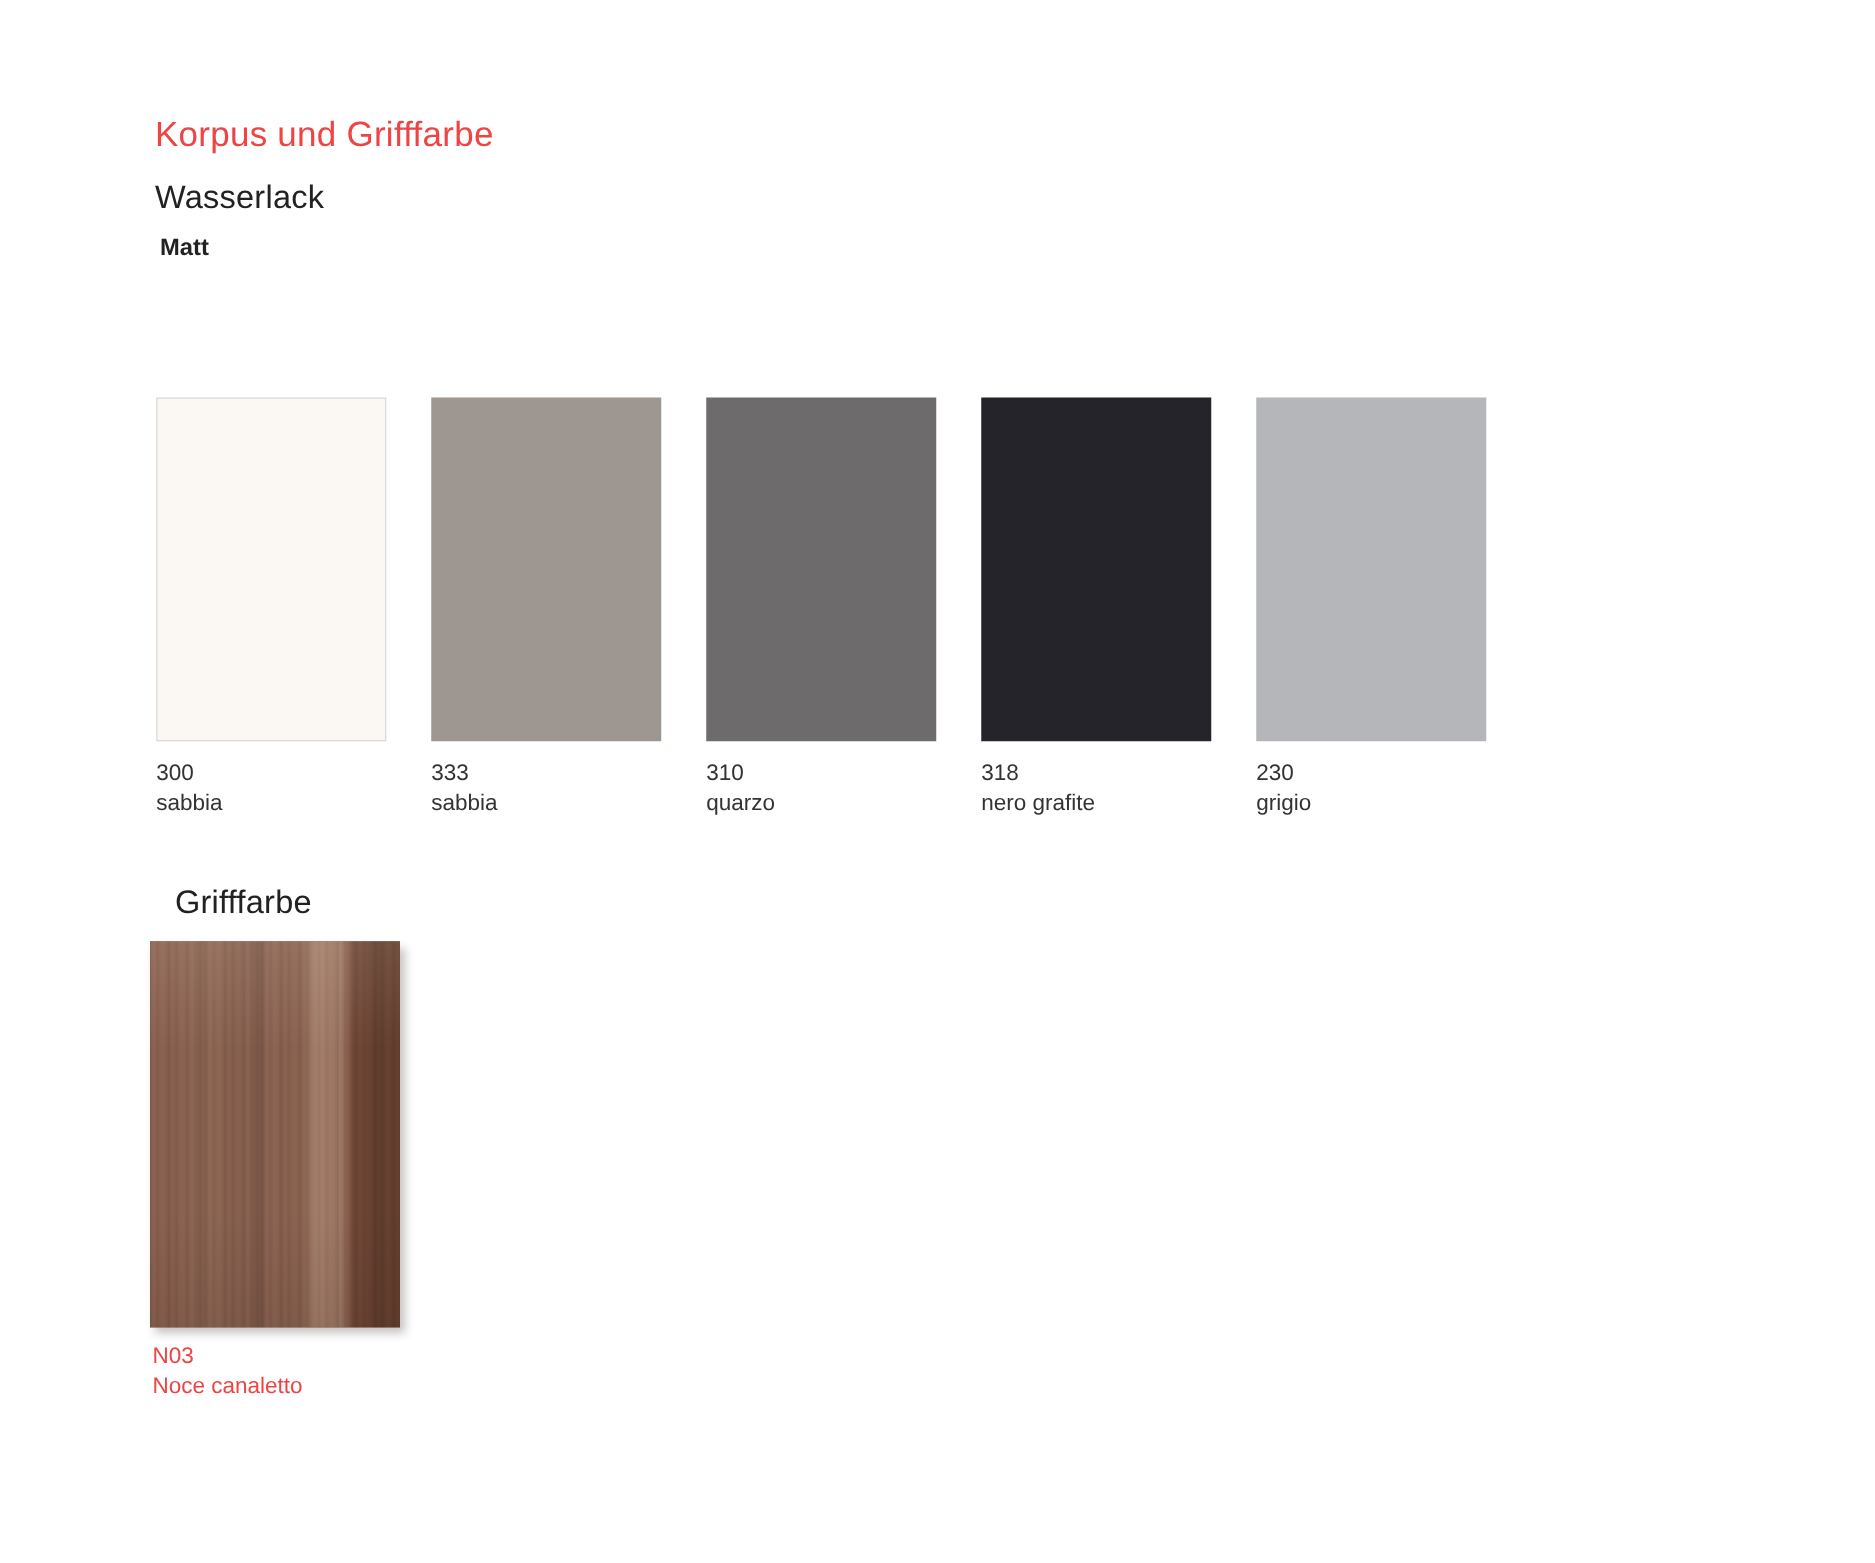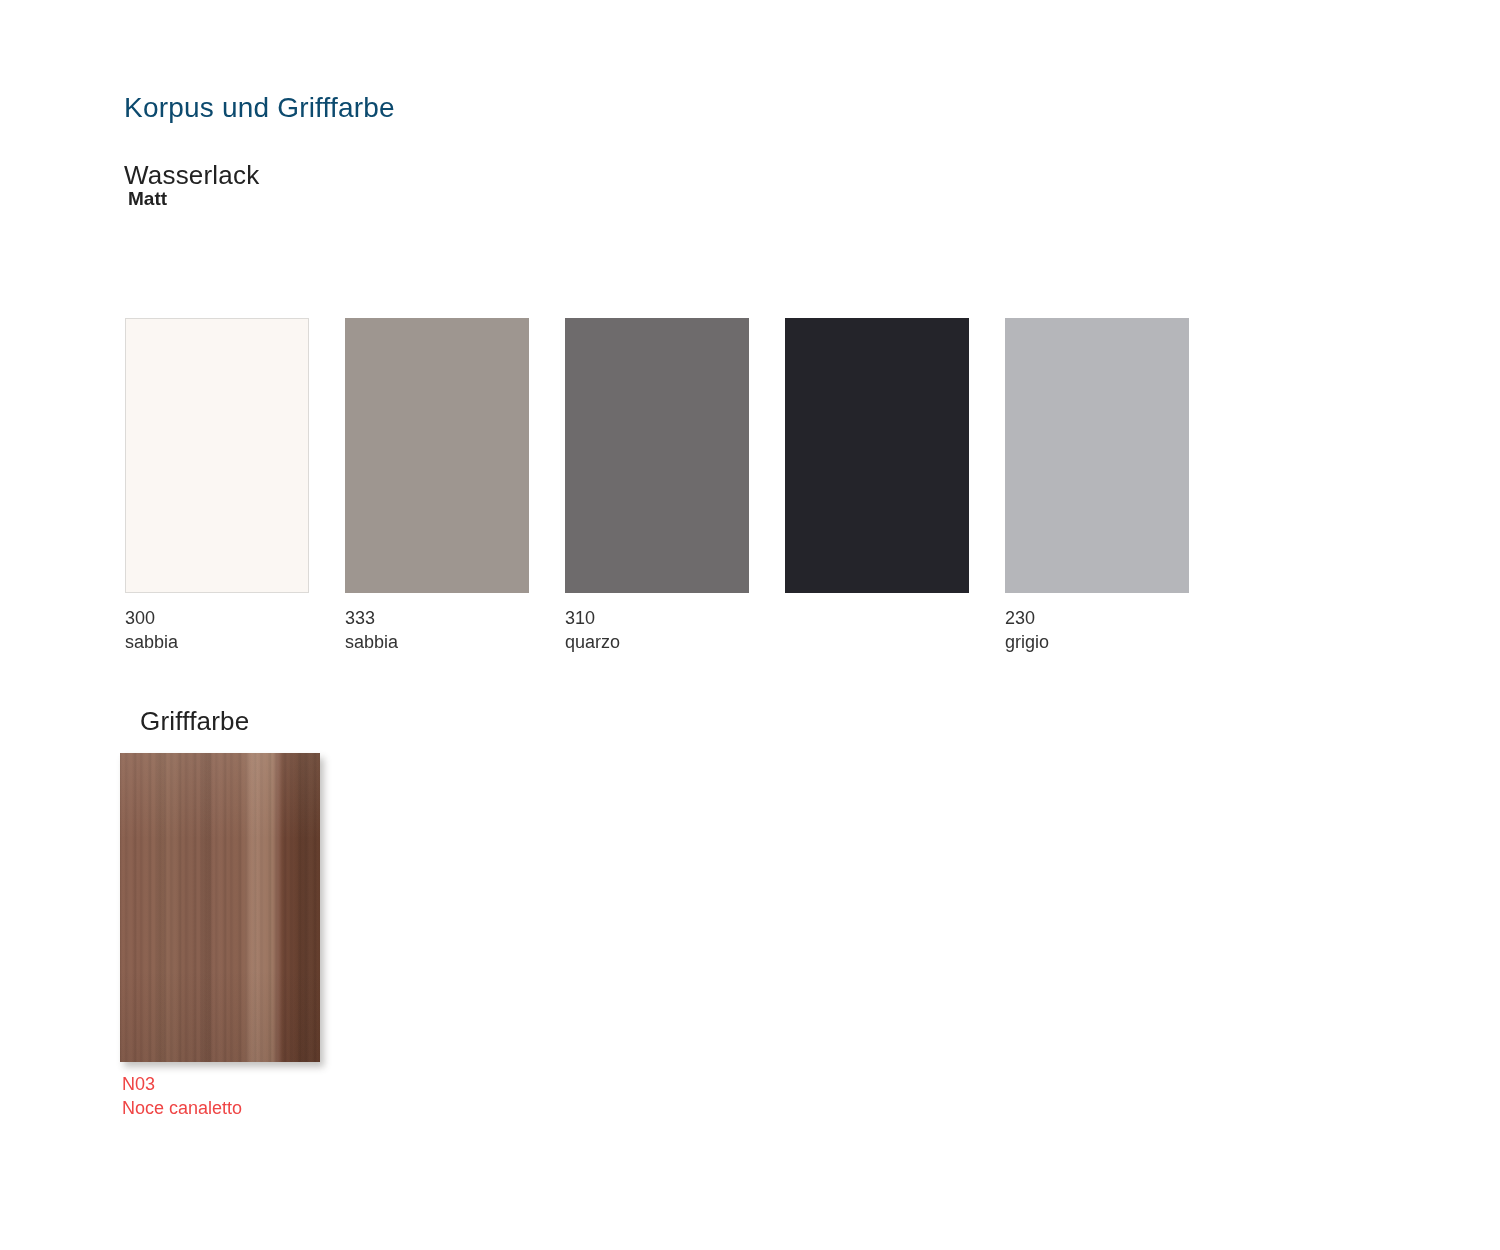--- a/index.html
+++ b/index.html
@@ -25,33 +25,33 @@
   }
 
   
   .page-title {
     position: absolute;
     left: 124px;
     top: 92px;
     font-size: 28px;
     font-weight: 400;
     letter-spacing: 0.2px;
-    color: #0c4a6e;
+    color: #ef4444;
     white-space: nowrap;
   }
   .section-title {
     position: absolute;
     left: 124px;
     font-size: 26px;
     font-weight: 400;
     letter-spacing: 0.2px;
     color: #222222;
     white-space: nowrap;
   }
-  .section-title.lacquer { top: 160px; }
+  .section-title.lacquer { top: 142px; }
   .section-title.handle  { top: 706px; margin-left: 16px; }
 
   .section-sub {
     position: absolute;
     left: 128px;
     top: 188px;
     font-size: 19px;
     font-weight: 700;
     color: #222222;
     white-space: nowrap;
@@ -203,20 +203,24 @@
     <div class="swatch" style="left:440px;">
       <div class="chip" style="background:#6e6b6c;"></div>
       <div class="caption">
         <span class="code">310</span>
         <span class="name">quarzo</span>
       </div>
     </div>
 
     <div class="swatch" style="left:660px;">
       <div class="chip" style="background:#24242a;"></div>
+      <div class="caption">
+        <span class="code">318</span>
+        <span class="name">nero grafite</span>
+      </div>
     </div>
 
     <div class="swatch" style="left:880px;">
       <div class="chip" style="background:#b5b6ba;"></div>
       <div class="caption">
         <span class="code">230</span>
         <span class="name">grigio</span>
       </div>
     </div>
 

